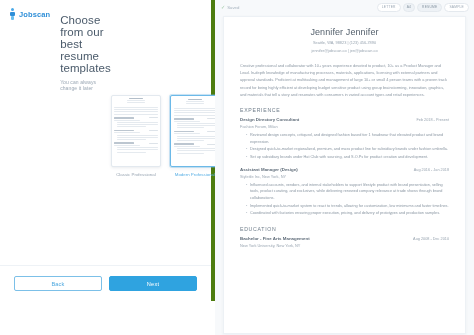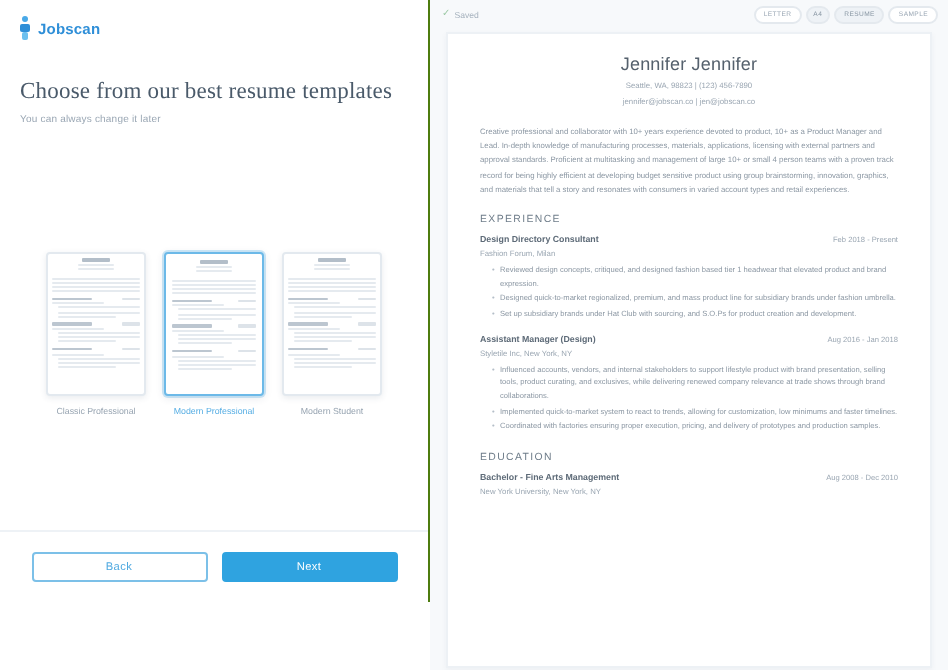--- a/index.html
+++ b/index.html
@@ -8,35 +8,35 @@
     font-family: "Liberation Sans", sans-serif;
     background: #ffffff;
     overflow: hidden;
   }
   #app { display: flex; width: 474px; height: 335px; }
 
   
   #left-panel {
     width: 215px; height: 301px;
     background: #ffffff;
-    border-right: 1px solid #4d7c0f;
+    border-right: 4px solid #4d7c0f;
     position: relative;
-    display: flex; flex-direction: column;
+    display: flex; flex-direction: row;
   }
   #brand-bar { padding: 8px 0 0 9px; height: 26px; }
   .brand { display: flex; align-items: center; gap: 3px; }
   .brand-mark { width: 7px; height: 12px; position: relative; }
   .brand-mark .b1 { position:absolute; left:2px; top:0; width:3px; height:3px; border-radius:50%; background:#49a9e8; }
   .brand-mark .b2 { position:absolute; left:1px; top:3.5px; width:5px; height:4px; border-radius:1px; background:#2f8fd8; }
   .brand-mark .b3 { position:absolute; left:2px; top:8px; width:3px; height:4px; border-radius:1px; background:#6cc0ef; }
   .brand-text { font-size: 7.5px; font-weight: bold; color: #2f8fd8; letter-spacing: .1px; }
 
   #headings { padding: 14px 0 0 10px; }
   #page-title {
-    font-size: 11.5px; color: #4a5a6a; font-weight: 400; letter-spacing: .1px; font-family: Liberation Serif, serif;
+    font-size: 11.5px; color: #4a5a6a; font-weight: 400; letter-spacing: .1px;
   }
   #page-subtitle {
     font-size: 5px; color: #9aa7b4; margin-top: 5px; letter-spacing: .1px;
   }
 
   #templates-area { flex: 1; display: flex; align-items: center; justify-content: center; padding-bottom: 30px; }
   #template-list { display: flex; gap: 9px; align-items: flex-start; }
   .tpl { width: 50px; display: flex; flex-direction: column; align-items: center; }
   .tpl-frame {
     width: 50px; height: 72px; background: #fff;

